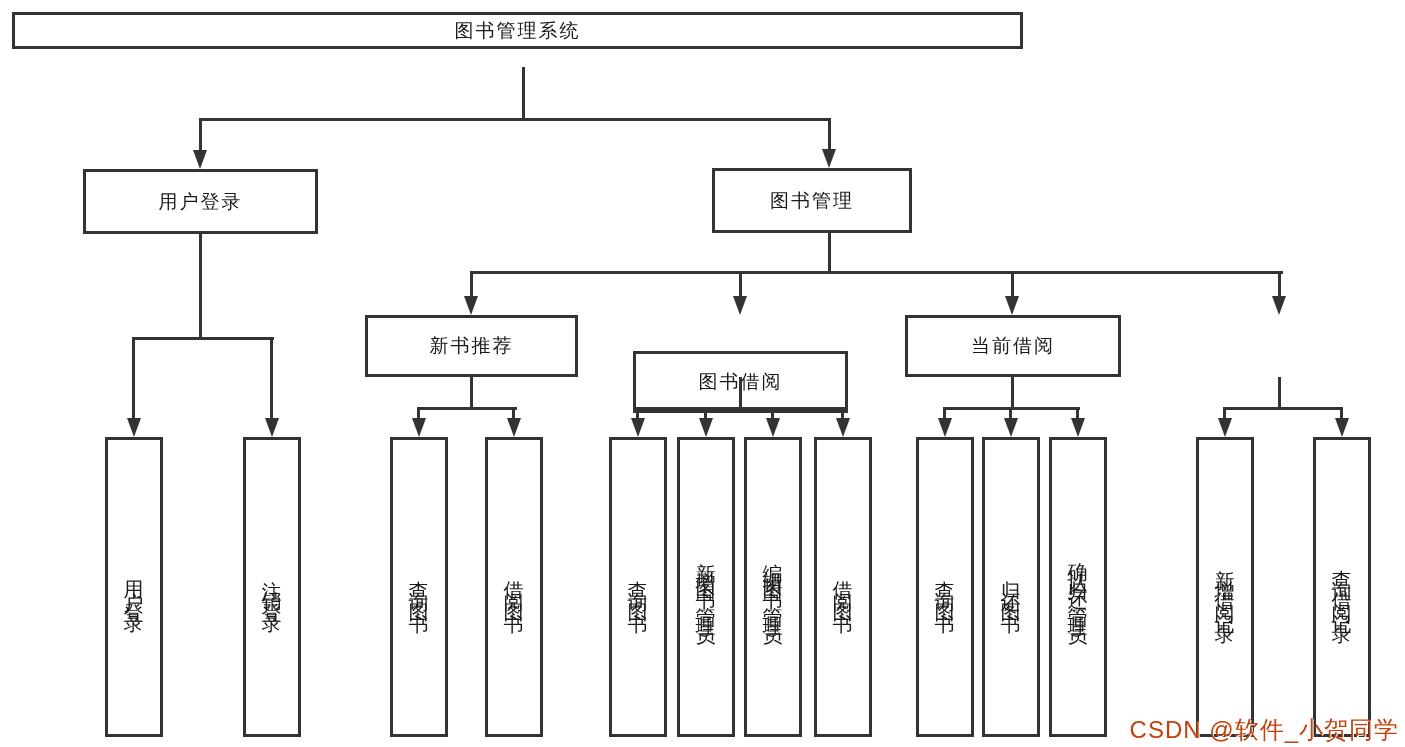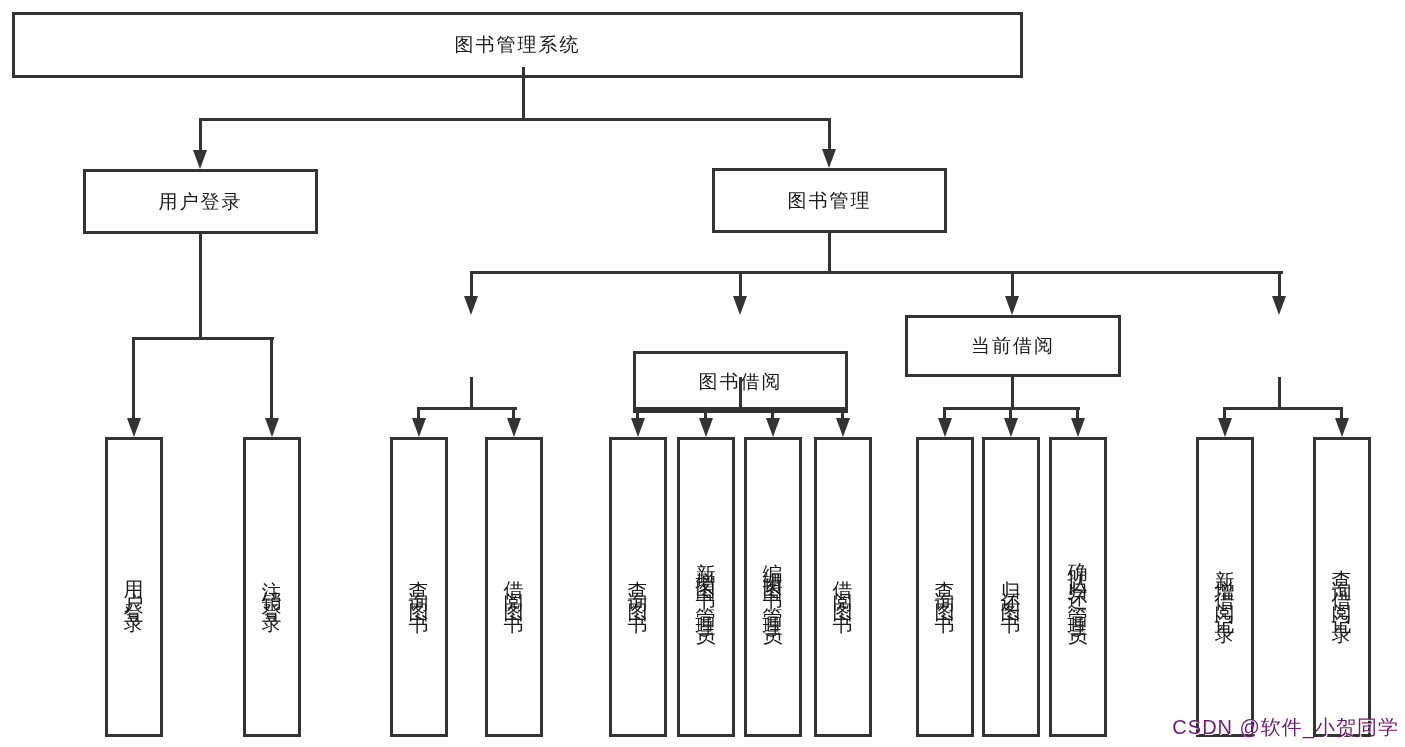--- a/index.html
+++ b/index.html
@@ -45,38 +45,39 @@
     width: 0;
     height: 0;
     border-left: 7px solid transparent;
     border-right: 7px solid transparent;
     border-top: 19px solid #333333;
   }
   .watermark {
     position: absolute;
     top: 714px;
     right: 6px;
-    font-size: 20px;
+    font-size: 24px;
     letter-spacing: 1px;
-    color: #701a75;
+    color: #c2410c;
     text-shadow: 1px 1px 0 #ffffff;
     white-space: nowrap;
   }
 </style>
 </head>
 <body>
 
 <div id="canvas">
 
-  <div class="box" style="left:12px;top:12px;width:1011px;height:66px;">图书管理系统</div>
+  <div class="box" style="left:12px;top:12px;width:1011px;height:37px;">图书管理系统</div>
 
   <div class="box" style="left:83px;top:169px;width:235px;height:65px;">用户登录</div>
 
-  <div class="box" style="left:712px;top:168px;width:235px;height:65px;">图书管理</div>
+  <div class="box" style="left:712px;top:168px;width:200px;height:65px;">图书管理</div>
 
+  <div class="box" style="left:365px;top:315px;width:213px;height:62px;">新书推荐</div>
 
   <div class="box" style="left:633px;top:315px;width:215px;height:62px;margin-top:36px;">图书借阅</div>
 
   <div class="box" style="left:905px;top:315px;width:216px;height:62px;">当前借阅</div>
 
 
   <div class="box" style="left:105px;top:437px;width:58px;height:300px;">
     <span class="vtext">用户登录</span>
   </div>
 

